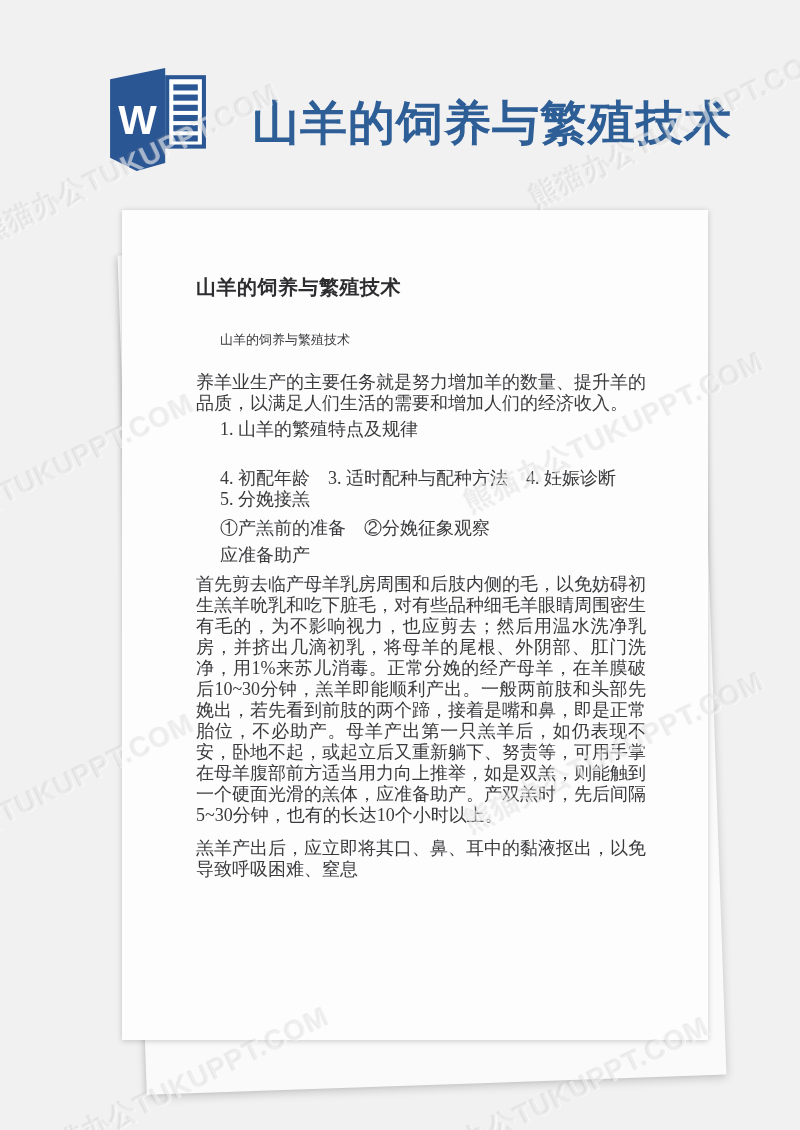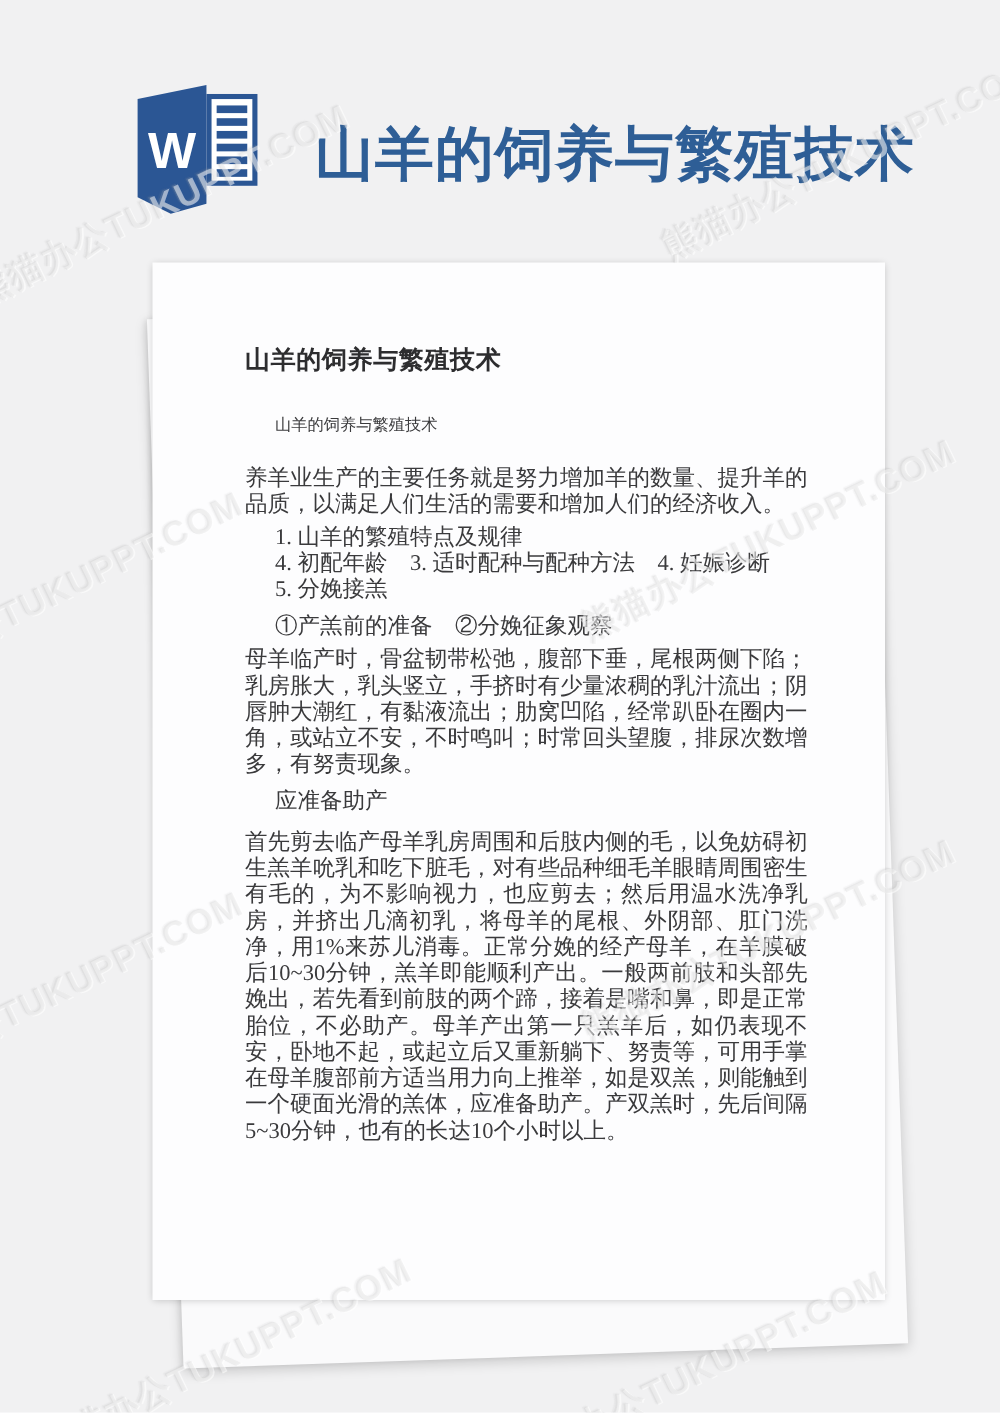--- a/index.html
+++ b/index.html
@@ -54,21 +54,21 @@
   .doc-subtitle{
     font-size:13px;padding-left:24px;margin-bottom:23px;
   }
   .doc-body p.block{
     font-size:18px;line-height:21px;text-align:justify;
     color:var(--text);
   }
   .doc-body p.block-heading,
   .doc-body p.block-subheading{padding-left:24px;text-align:left;}
   .doc-body p:nth-of-type(1){margin-bottom:5px;}
-  .doc-body p:nth-of-type(2){}
+  .doc-body p:nth-of-type(2){margin-bottom:28px;}
   .doc-body p:nth-of-type(3){margin-bottom:8px;}
   .doc-body p:nth-of-type(4){margin-bottom:6px;}
   .doc-body p:nth-of-type(5){margin-bottom:8px;}
   .doc-body p:nth-of-type(6){margin-bottom:12px;}
   .doc-body p:nth-of-type(7){margin-bottom:19px;}
   .doc-body p:nth-of-type(8){margin-bottom:17px;}
   .doc-body p:nth-of-type(9){margin-bottom:0;}
 
   
   .wm{
@@ -113,17 +113,17 @@
 <div class="paper-back"></div>
 
 <div class="paper-main">
   <h1 class="doc-title">山羊的饲养与繁殖技术</h1>
   <div class="doc-subtitle">山羊的饲养与繁殖技术</div>
   <div class="doc-body">
     <p class="block block-paragraph">养羊业生产的主要任务就是努力增加羊的数量、提升羊的品质，以满足人们生活的需要和增加人们的经济收入。</p>
       <p class="block block-heading">1. 山羊的繁殖特点及规律</p>
       <p class="block block-heading">4. 初配年龄　3. 适时配种与配种方法　4. 妊娠诊断　5. 分娩接羔</p>
       <p class="block block-subheading">①产羔前的准备　②分娩征象观察</p>
-      <p class="block block-paragraph">母羊临产时，骨盆韧带松弛，腹部下垂，尾根两侧下陷；乳房胀大，乳头竖立，手挤时有少量浓稠的乳汁流出；阴唇肿大潮红，有黏液流出；肋窝凹陷，经常趴卧在圈内一角，或站立不安，不时鸣叫；时常回头望腹，排尿次数增多，有努责现象。</p>
       <p class="block block-subheading">应准备助产</p>
       <p class="block block-paragraph">首先剪去临产母羊乳房周围和后肢内侧的毛，以免妨碍初生羔羊吮乳和吃下脏毛，对有些品种细毛羊眼睛周围密生有毛的，为不影响视力，也应剪去；然后用温水洗净乳房，并挤出几滴初乳，将母羊的尾根、外阴部、肛门洗净，用1%来苏儿消毒。正常分娩的经产母羊，在羊膜破后10~30分钟，羔羊即能顺利产出。一般两前肢和头部先娩出，若先看到前肢的两个蹄，接着是嘴和鼻，即是正常胎位，不必助产。母羊产出第一只羔羊后，如仍表现不安，卧地不起，或起立后又重新躺下、努责等，可用手掌在母羊腹部前方适当用力向上推举，如是双羔，则能触到一个硬面光滑的羔体，应准备助产。产双羔时，先后间隔5~30分钟，也有的长达10个小时以上。</p>
+      <p class="block block-paragraph">羔羊产出后，应立即将其口、鼻、耳中的黏液抠出，以免导致呼吸困难、窒息</p>
   </div>
 </div>
 
 </body></html>

